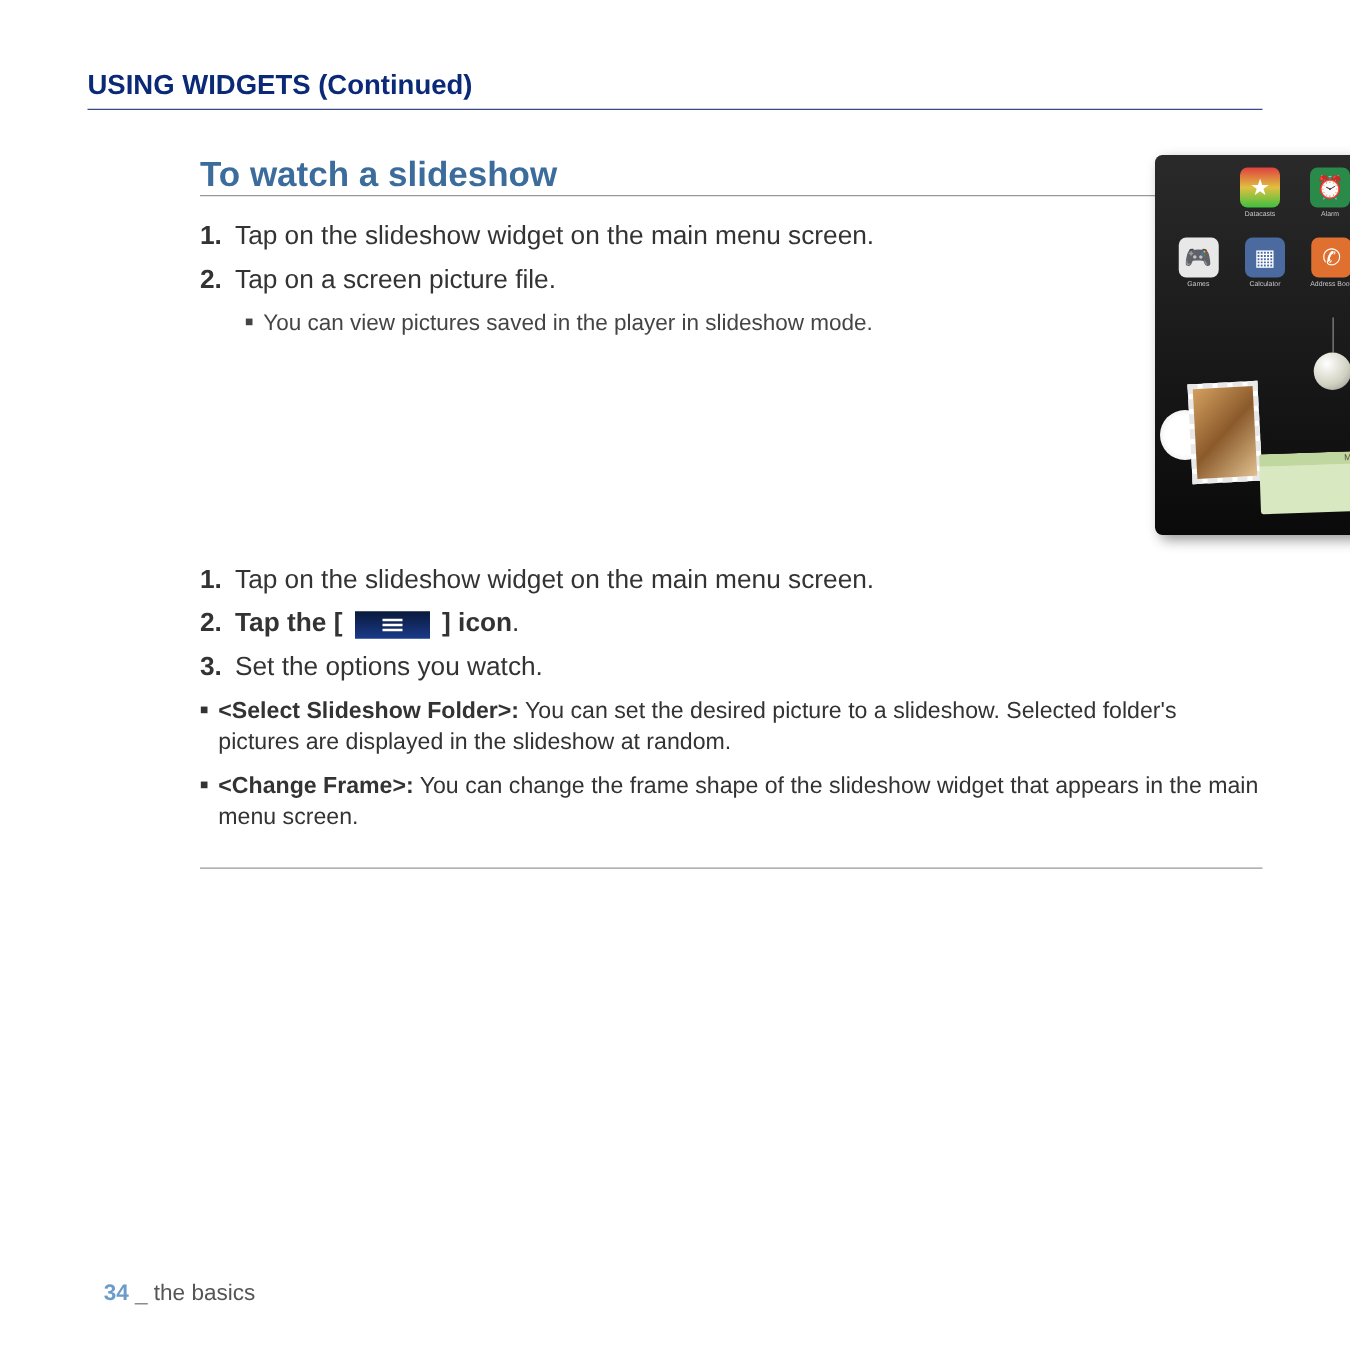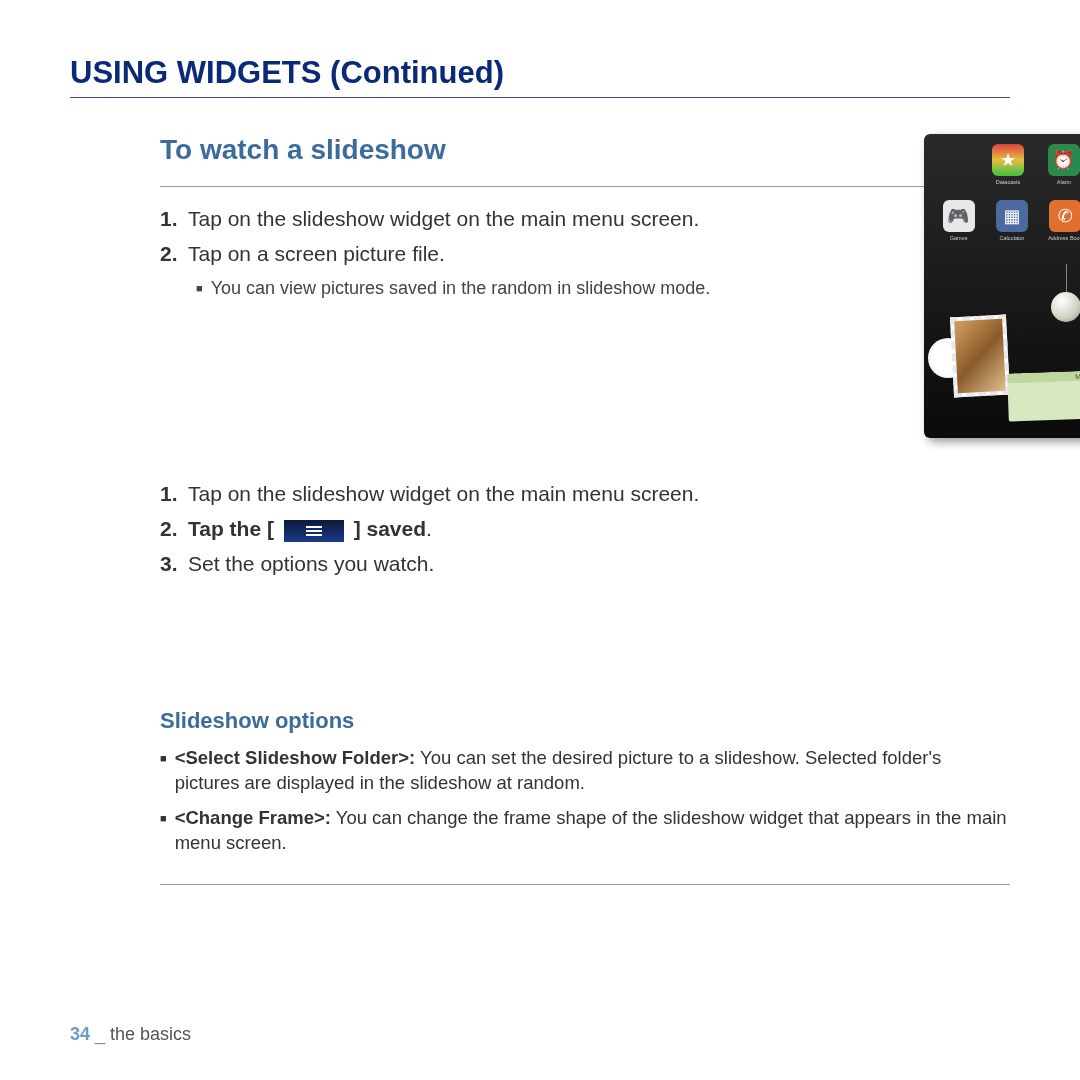--- a/index.html
+++ b/index.html
@@ -6,37 +6,37 @@
   body {
     width: 1080px;
     height: 1080px;
     background: #fff;
     font-family: Arial, Helvetica, sans-serif;
     color: #222;
     padding: 55px 70px 30px 70px;
     position: relative;
   }
   .page-title {
-    font-size: 31px;
+    font-size: 22px;
     font-weight: bold;
     color: #0a2a78;
     border-bottom: 1px solid #3a4a88;
     padding-bottom: 6px;
     margin-bottom: 36px;
   }
   .content {
     padding-left: 90px;
     position: relative;
   }
   .section-title {
     font-size: 28px;
     font-weight: bold;
     color: #3b6c9c;
     border-bottom: 1px solid #999;
-    padding-bottom: 20px;
+    padding-bottom: 0;
     margin-bottom: 18px;
   }
   .sub-title {
     font-size: 22px;
     font-weight: bold;
     color: #3b6c9c;
     margin-bottom: 12px;
     margin-top: 130px;
   }
   .section1-body { max-width: 610px; }
@@ -83,21 +83,21 @@
   .opt-bullets li {
     font-size: 18.5px;
     color: #333;
     display: flex;
     line-height: 1.35;
     margin-bottom: 10px;
   }
   .footer {
     position: absolute;
     bottom: 35px;
-    left: 70px;
+    left: 83px;
     font-size: 18px;
     color: #555;
   }
   .footer .pg { color: #6b9bc8; font-weight: bold; }
   .footer .sep { color: #888; }
   
   .device {
     position: absolute;
     top: 0px;
     right: -90px;
@@ -214,47 +214,46 @@
         <span class="text">Tap on the slideshow widget on the main menu screen.</span>
       </li>
       <li>
         <span class="num">2.</span>
         <span class="text">Tap on a screen picture file.</span>
       </li>
     </ul>
     <ul class="sub-bullets">
       <li>
         <span class="sq">■</span>
-        <span>You can view pictures saved in the random in slideshow mode.</span>
+        <span>You can view pictures saved in the player in slideshow mode.</span>
       </li>
     </ul>
   </div>
 
   <div class="section2">
     <ul class="olist">
       <li>
         <span class="num">1.</span>
         <span class="text">Tap on the slideshow widget on the main menu screen.</span>
       </li>
       <li>
         <span class="num">2.</span>
         <span class="text">
           <span class="bold-inline">Tap the [</span>
           <span class="icon-box"></span>
-          <span class="bold-inline">] saved</span><span>.</span>
+          <span class="bold-inline">] icon</span><span>.</span>
         </span>
       </li>
       <li>
         <span class="num">3.</span>
         <span class="text">Set the options you watch.</span>
       </li>
     </ul>
   </div>
 
-  <h3 class="sub-title">Slideshow options</h3>
   <ul class="opt-bullets">
     <li>
       <span class="sq">■</span>
       <span><span class="bold-inline">&lt;Select Slideshow Folder&gt;:</span><span> You can set the desired picture to a slideshow. Selected folder's pictures are displayed in the slideshow at random.</span></span>
     </li>
     <li>
       <span class="sq">■</span>
       <span><span class="bold-inline">&lt;Change Frame&gt;:</span><span>  You can change the frame shape of the slideshow widget that appears in the main menu screen.</span></span>
     </li>
   </ul>

